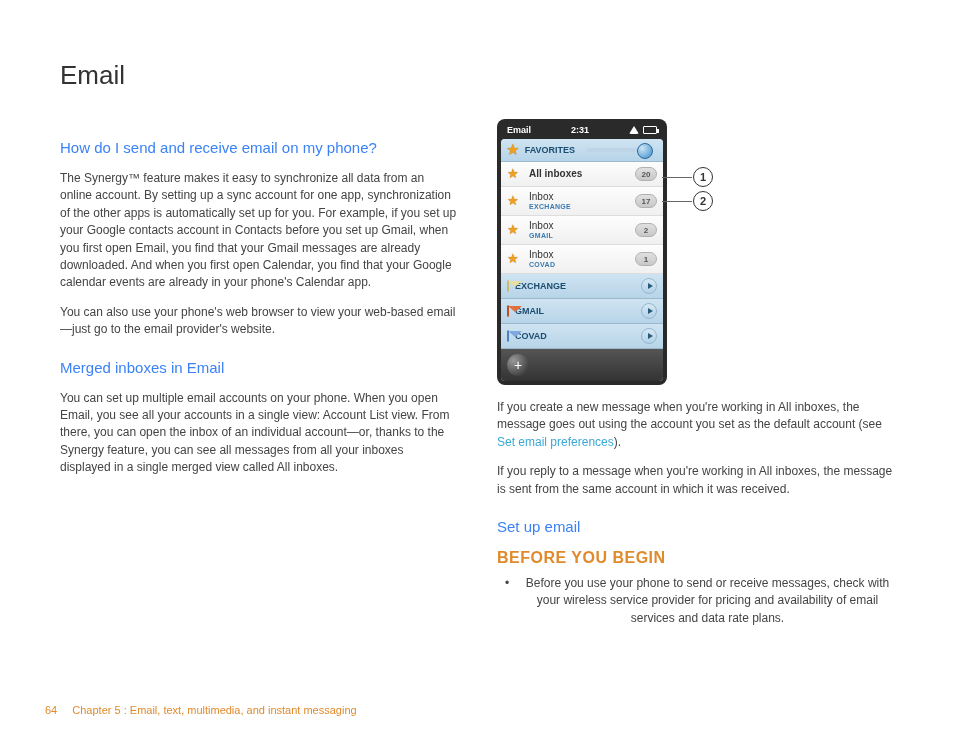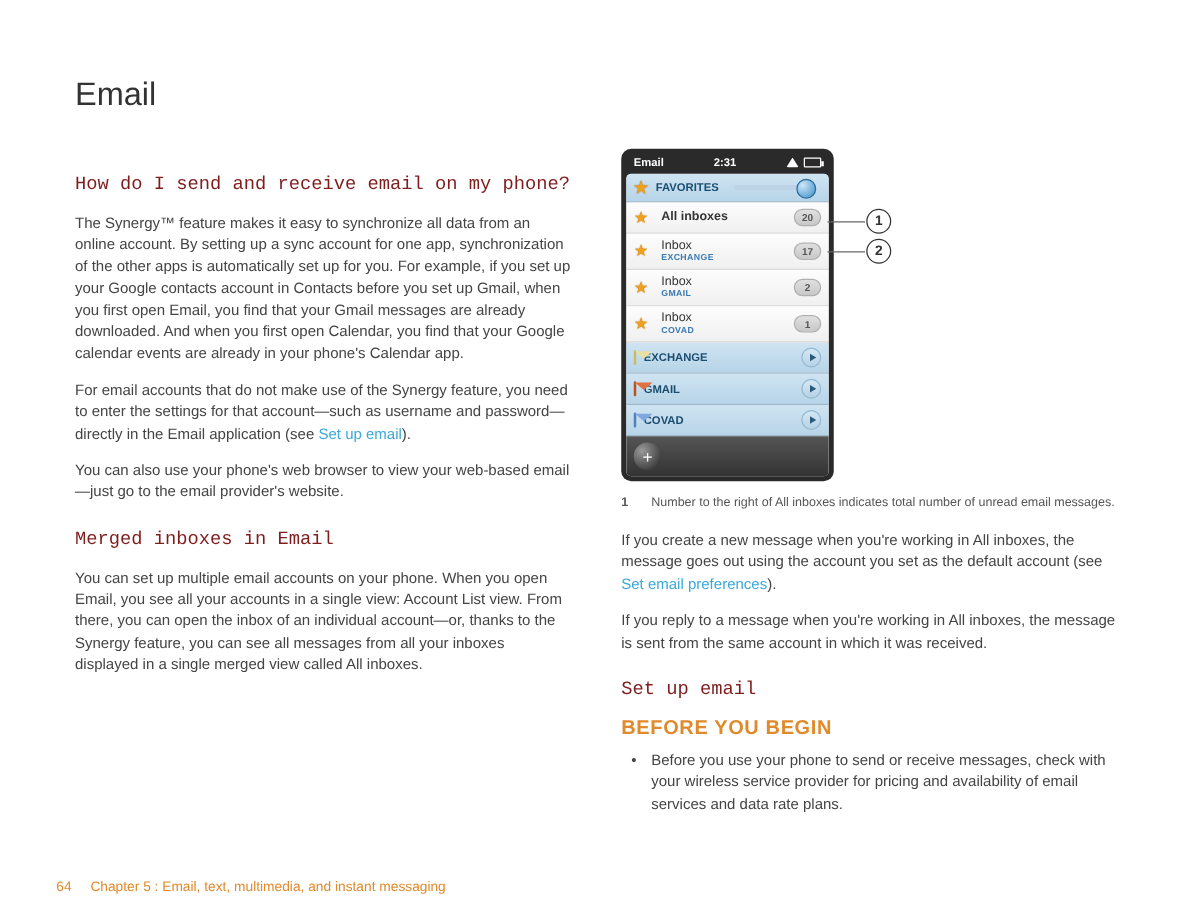--- a/index.html
+++ b/index.html
@@ -9,25 +9,25 @@
     background: #fff;
     font-family: "Segoe UI", "Helvetica Neue", Arial, sans-serif;
     font-weight: 300;
     color: #333;
     position: relative;
     padding: 60px 60px 30px 60px;
   }
   .columns { display: flex; gap: 40px; }
   .col { flex: 1; }
   h1 { font-size: 26px; font-weight: 300; color: #333; margin-bottom: 28px; }
-  h2 { font-size: 15px; font-weight: 400; color: #7f1d1d; margin: 20px 0 14px 0; font-family: Liberation Mono, monospace; }
+  h2 { font-size: 15px; font-weight: 400; color: #3b82f6; margin: 20px 0 14px 0; }
   h3.before { font-size: 16px; font-weight: 600; color: #e08a2c; letter-spacing: 0.5px; margin: 12px 0 8px 0; }
   p { font-size: 12px; line-height: 1.45; color: #444; margin-bottom: 12px; }
   a.link { color: #3aa8d8; text-decoration: none; }
-  ul.bullets { list-style: none; padding-left: 14px; }
+  ul.bullets { list-style: none; padding-left: 14px; text-align: center; }
   ul.bullets li { font-size: 12px; line-height: 1.45; color: #444; position: relative; padding-left: 10px; }
   ul.bullets li::before { content: "•"; position: absolute; left: -6px; }
   .footer { position: absolute; bottom: 22px; left: 45px; font-size: 11px; color: #e08a2c; }
   .footer .pnum { margin-right: 12px; }
 
   
   .figwrap { position: relative; margin-bottom: 10px; }
   .phone {
     width: 170px;
     background: #2a2a2a;
@@ -102,23 +102,20 @@
 </head>
 <body>
 
 <h1>Email</h1>
 
 <div class="columns">
 
   <div class="col">
     <h2>How do I send and receive email on my phone?</h2>
     <p>The Synergy™ feature makes it easy to synchronize all data from an online account. By setting up a sync account for one app, synchronization of the other apps is automatically set up for you. For example, if you set up your Google contacts account in Contacts before you set up Gmail, when you first open Email, you find that your Gmail messages are already downloaded. And when you first open Calendar, you find that your Google calendar events are already in your phone's Calendar app.</p>
-    <p>
-      <span>For email accounts that do not make use of the Synergy feature, you need to enter the settings for that account—such as username and password—directly in the Email application (see </span><a class="link">Set up email</a><span>).</span>
-    </p>
     <p>You can also use your phone's web browser to view your web-based email—just go to the email provider's website.</p>
 
     <h2>Merged inboxes in Email</h2>
     <p>You can set up multiple email accounts on your phone. When you open Email, you see all your accounts in a single view: Account List view. From there, you can open the inbox of an individual account—or, thanks to the Synergy feature, you can see all messages from all your inboxes displayed in a single merged view called All inboxes.</p>
   </div>
 
   <div class="col">
 
     <div class="figwrap">
       <div class="phone">
@@ -177,21 +174,20 @@
         </div>
       </div>
 
       <div class="callout" style="top:58px; left:165px; width:30px;"></div>
       <div class="callbub" style="top:48px; left:196px;">1</div>
       <div class="callout" style="top:82px; left:165px; width:30px;"></div>
       <div class="callbub" style="top:72px; left:196px;">2</div>
     </div>
 
     <div class="legend">
-      <div><span class="n">1</span><span>Number to the right of All inboxes indicates total number of unread email messages.</span></div>
     </div>
 
     <p>
       <span>If you create a new message when you're working in All inboxes, the message goes out using the account you set as the default account (see </span><a class="link">Set email preferences</a><span>).</span>
     </p>
     <p>If you reply to a message when you're working in All inboxes, the message is sent from the same account in which it was received.</p>
 
     <h2>Set up email</h2>
     <h3 class="before">BEFORE YOU BEGIN</h3>
     <ul class="bullets">

